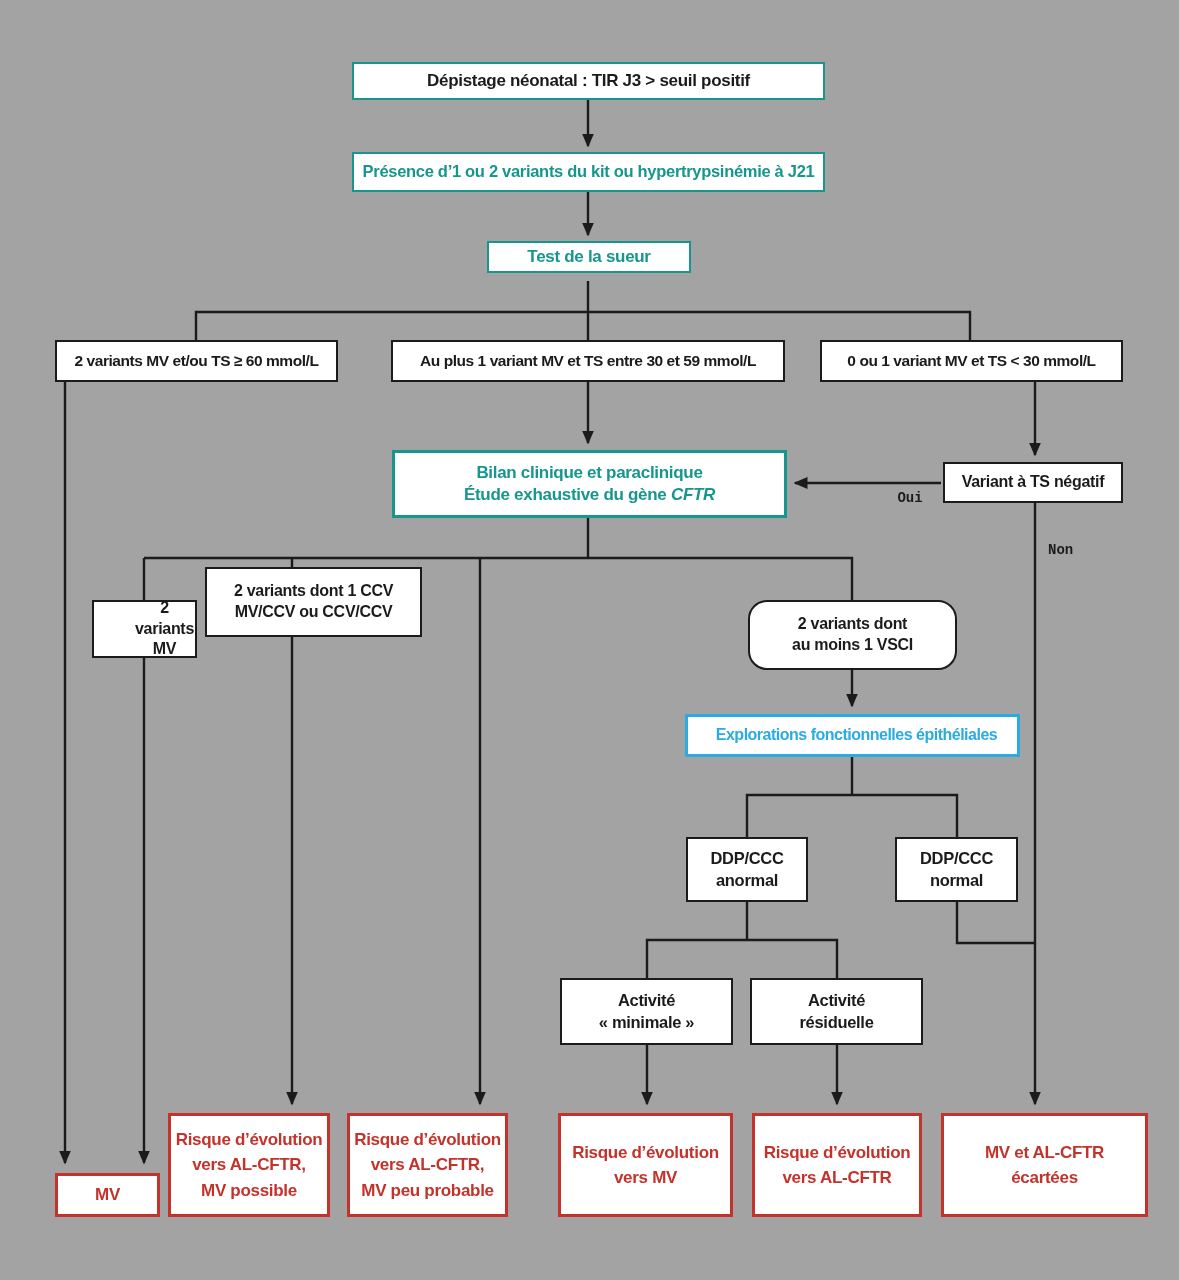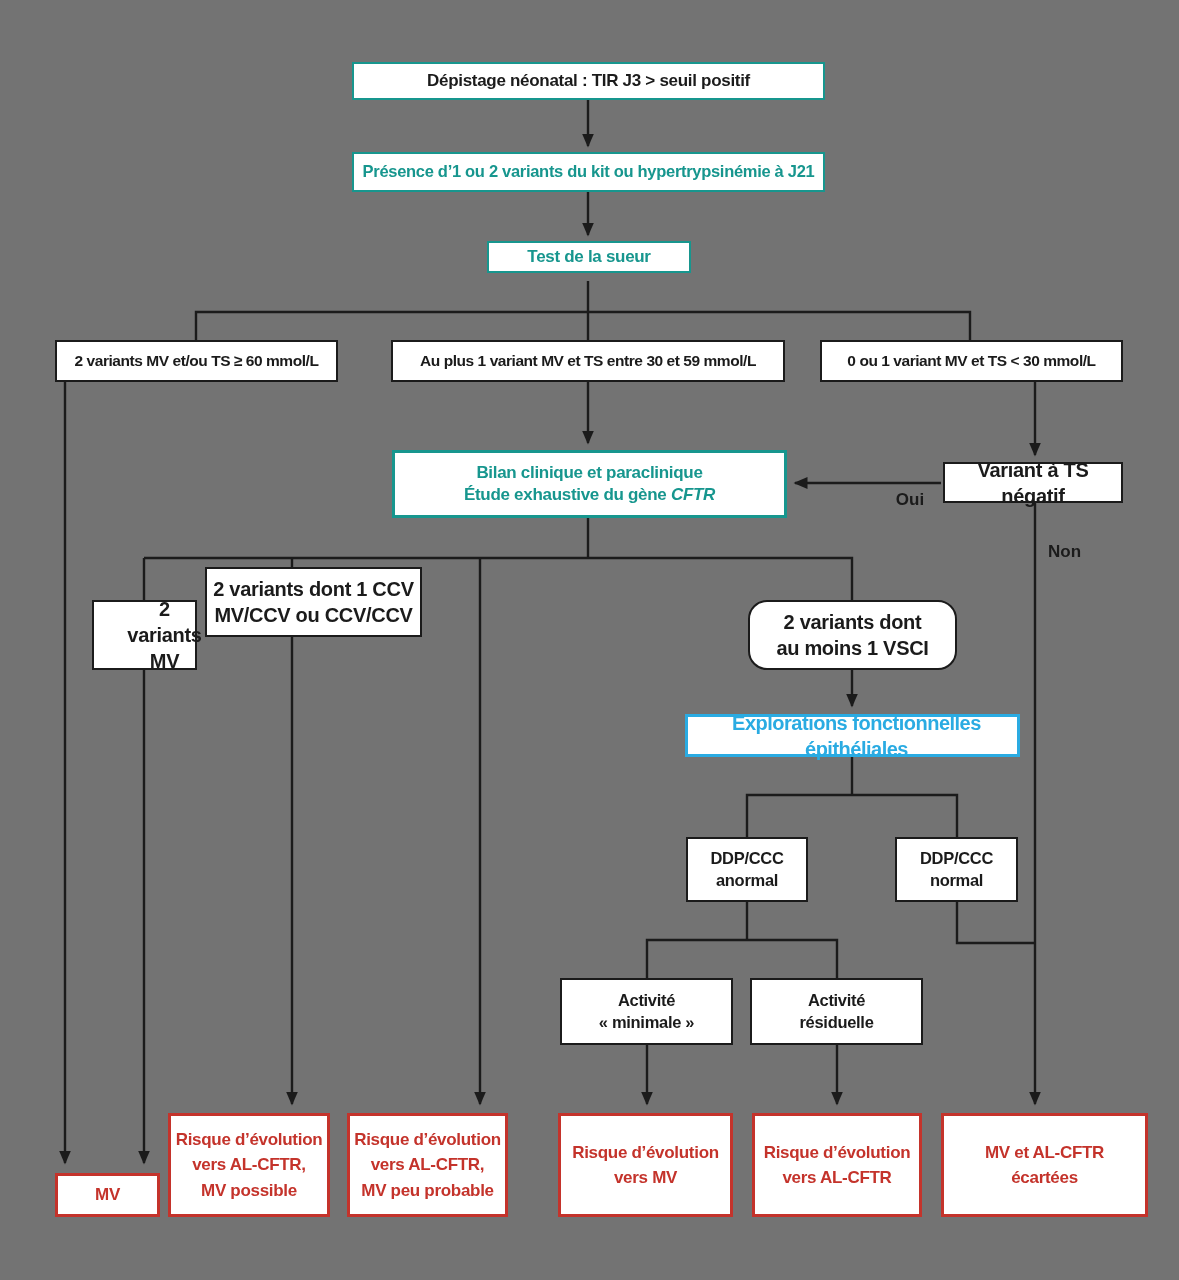--- a/index.html
+++ b/index.html
@@ -1,19 +1,19 @@
 <!DOCTYPE html>
 <html lang="fr"><head>
 <meta charset="utf-8">
 <style>
   html,body{margin:0;padding:0;background:#ffffff;}
   #stage{
     position:relative;
     width:1179px;height:1280px;
-    background:#737373;
+    background:#a3a3a3;
     font-family:"Liberation Sans", sans-serif;
     overflow:hidden;
   }
   #wires{position:absolute;left:0;top:0;z-index:0;}
   .node{
     position:absolute;
     box-sizing:border-box;
     background:#ffffff;
     display:flex;
     flex-direction:column;
@@ -29,29 +29,30 @@
   .b-black{border:2.5px solid #1b1b1b;}
   .b-teal {border:2.5px solid var(--teal);}
   .b-teal-thick{border:3px solid var(--teal);}
   .b-blue {border:3px solid var(--blue);}
   .b-red  {border:3px solid var(--red);}
   .t-teal{color:var(--teal);}
   .t-blue{color:var(--blue);}
   .t-red {color:var(--red);}
   .fs17{font-size:17px;}
   .fs165{font-size:16.5px;}
-  .fs16{font-size:20px;}
+  .fs16{font-size:16px;}
   .fs155{font-size:15.5px;letter-spacing:-0.45px;}
   .red-lines{line-height:1.5;font-size:17px;}
   .edge-label{
     position:absolute;
     font-weight:700;
-    font-size:17px;
+    font-size:14px;
     color:#1b1b1b;
     z-index:1;
+    font-family:Liberation Mono, monospace;
   }
 </style>
 </head>
 <body>
 
 <div id="stage" style="--teal: #17968E; --blue: #2AABE2; --red: #C4332B;">
 
   <svg id="wires" width="1179" height="1280" viewBox="0 0 1179 1280">
     <defs>
       <marker id="arr" markerUnits="userSpaceOnUse" markerWidth="15" markerHeight="13" refX="12.5" refY="6" orient="auto">
@@ -114,21 +115,21 @@
     <span>Bilan clinique et paraclinique</span>
     <span><span>Étude exhaustive du gène </span><i>CFTR</i></span>
   </div>
 
   <div class="node b-black fs16" style="left:943px;top:462px;width:180px;height:41px;">
     <span>Variant à TS négatif</span>
   </div>
   <div class="edge-label" style="left:880px;top:490px;width:60px;text-align:center;">Oui</div>
   <div class="edge-label" style="left:1048px;top:542px;">Non</div>
 
-  <div class="node b-black fs16" style="left:92px;top:600px;width:105px;height:70px;padding-left:40px;">
+  <div class="node b-black fs16" style="left:92px;top:600px;width:105px;height:58px;padding-left:40px;">
     <span>2 variants</span>
     <span>MV</span>
   </div>
 
   <div class="node b-black fs16" style="left:205px;top:567px;width:217px;height:70px;">
     <span>2 variants dont 1 CCV</span>
     <span>MV/CCV ou CCV/CCV</span>
   </div>
 
 

